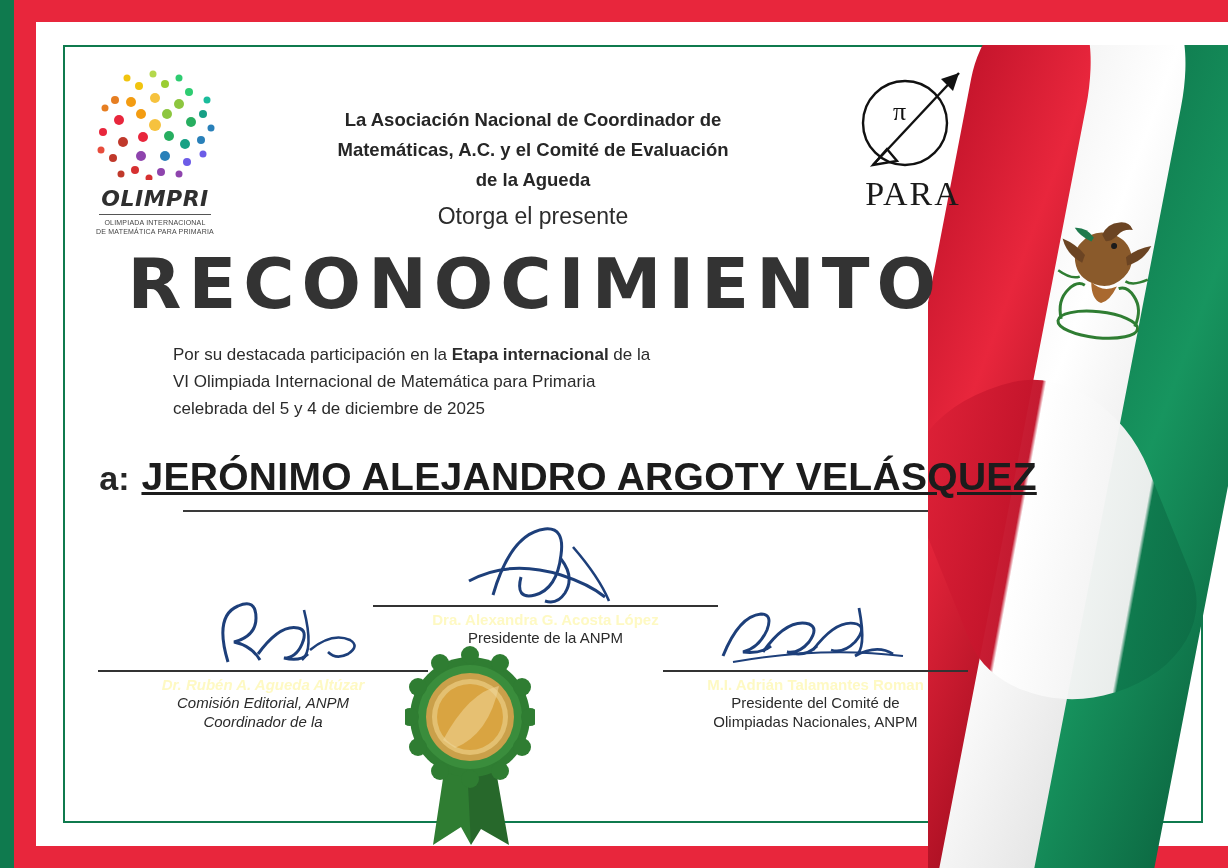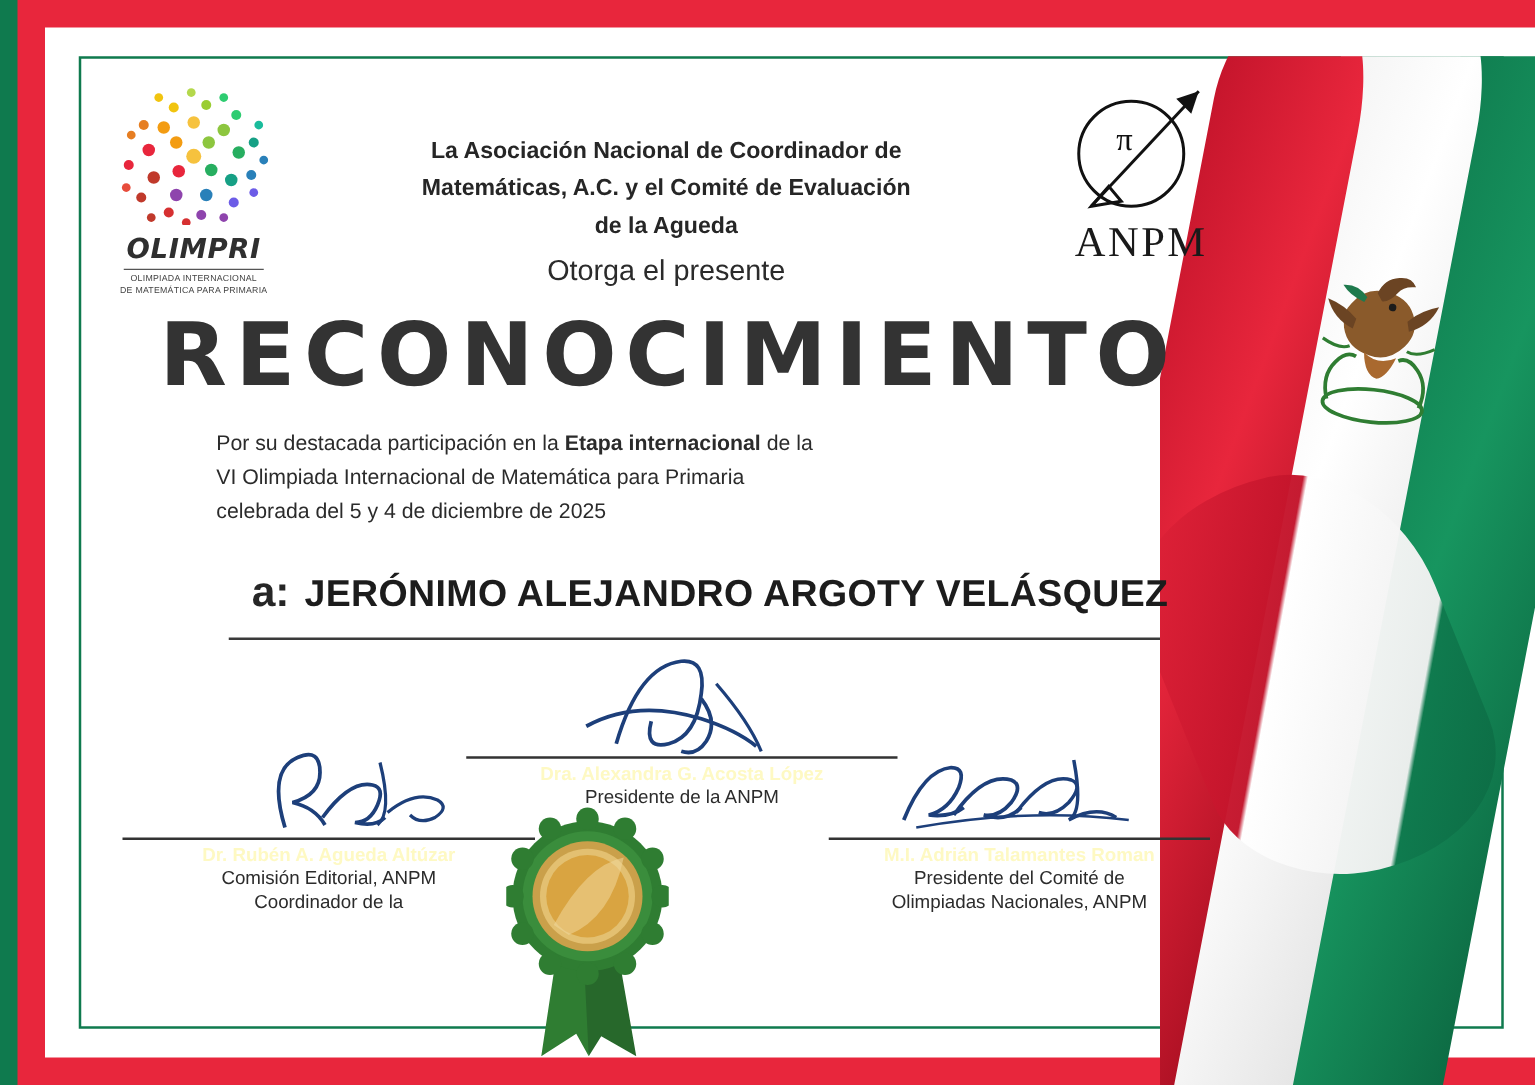--- a/index.html
+++ b/index.html
@@ -182,22 +182,23 @@
     left: 55px; top: 410px;
     width: 900px;
     display: flex;
     align-items: baseline;
     justify-content: center;
   }
   .awardee .a-label {
     font-size: 34px; font-weight: bold; color: #262626; margin-right: 12px;
   }
   .awardee .a-name {
-    font-size: 30px; font-weight: bold; color: #1c1c1c; letter-spacing: .3px;
+    font-size: 39px; font-weight: bold; color: #1c1c1c; letter-spacing: .3px;
     white-space: nowrap;
+    text-decoration: underline;
   }
   .awardee-line {
     position: absolute;
     left: 120px; top: 465px;
     width: 745px; height: 2px; background: #3a3a3a;
   }
 
   
   .sig {
     position: absolute;
@@ -208,21 +209,21 @@
   .sig .rl { font-size: 15px; color: #2b2b2b; line-height: 19px; }
   .sig .ink {
     position: absolute;
     left: 0; right: 0; bottom: 100%;
     height: 80px;
     pointer-events: none;
   }
 
   .sig-center { left: 310px; top: 560px; width: 345px; }
   .sig-center .line { width: 345px; }
-  .sig-left   { left: 35px;  top: 625px; width: 330px; }
+  .sig-left   { left: 35px;  top: 625px; width: 330px; font-style: italic; }
   .sig-left .line { width: 330px; }
   .sig-right  { left: 600px; top: 625px; width: 305px; }
   .sig-right .line { width: 305px; }
 
   
   .seal {
     position: absolute;
     left: 405px; top: 645px;
     width: 130px; height: 200px;
   }
@@ -307,21 +308,21 @@
     </div>
 
     <div class="anpm">
       <svg class="mark" viewBox="0 0 120 110">
         <circle cx="52" cy="58" r="42" fill="none" stroke="#111" stroke-width="2.4"></circle>
         <path d="M20 100 L106 8" stroke="#111" stroke-width="2.4" fill="none"></path>
         <path d="M106 8 L88 14 L100 26 Z" fill="#111"></path>
         <path d="M20 100 L34 84 L44 96 Z" fill="none" stroke="#111" stroke-width="2.4"></path>
         <text x="40" y="55" font-family="Liberation Serif, serif" font-size="26" fill="#111">π</text>
       </svg>
-      <div class="word">ANPM</div>
+      <div class="word">PARA</div>
     </div>
 
     <div class="org">
       <div>La Asociación Nacional de Coordinador de</div>
       <div>Matemáticas, A.C. y el Comité de Evaluación</div>
       <div>de la Agueda</div>
     </div>
 
     <div class="otorga">Otorga el presente</div>
 

